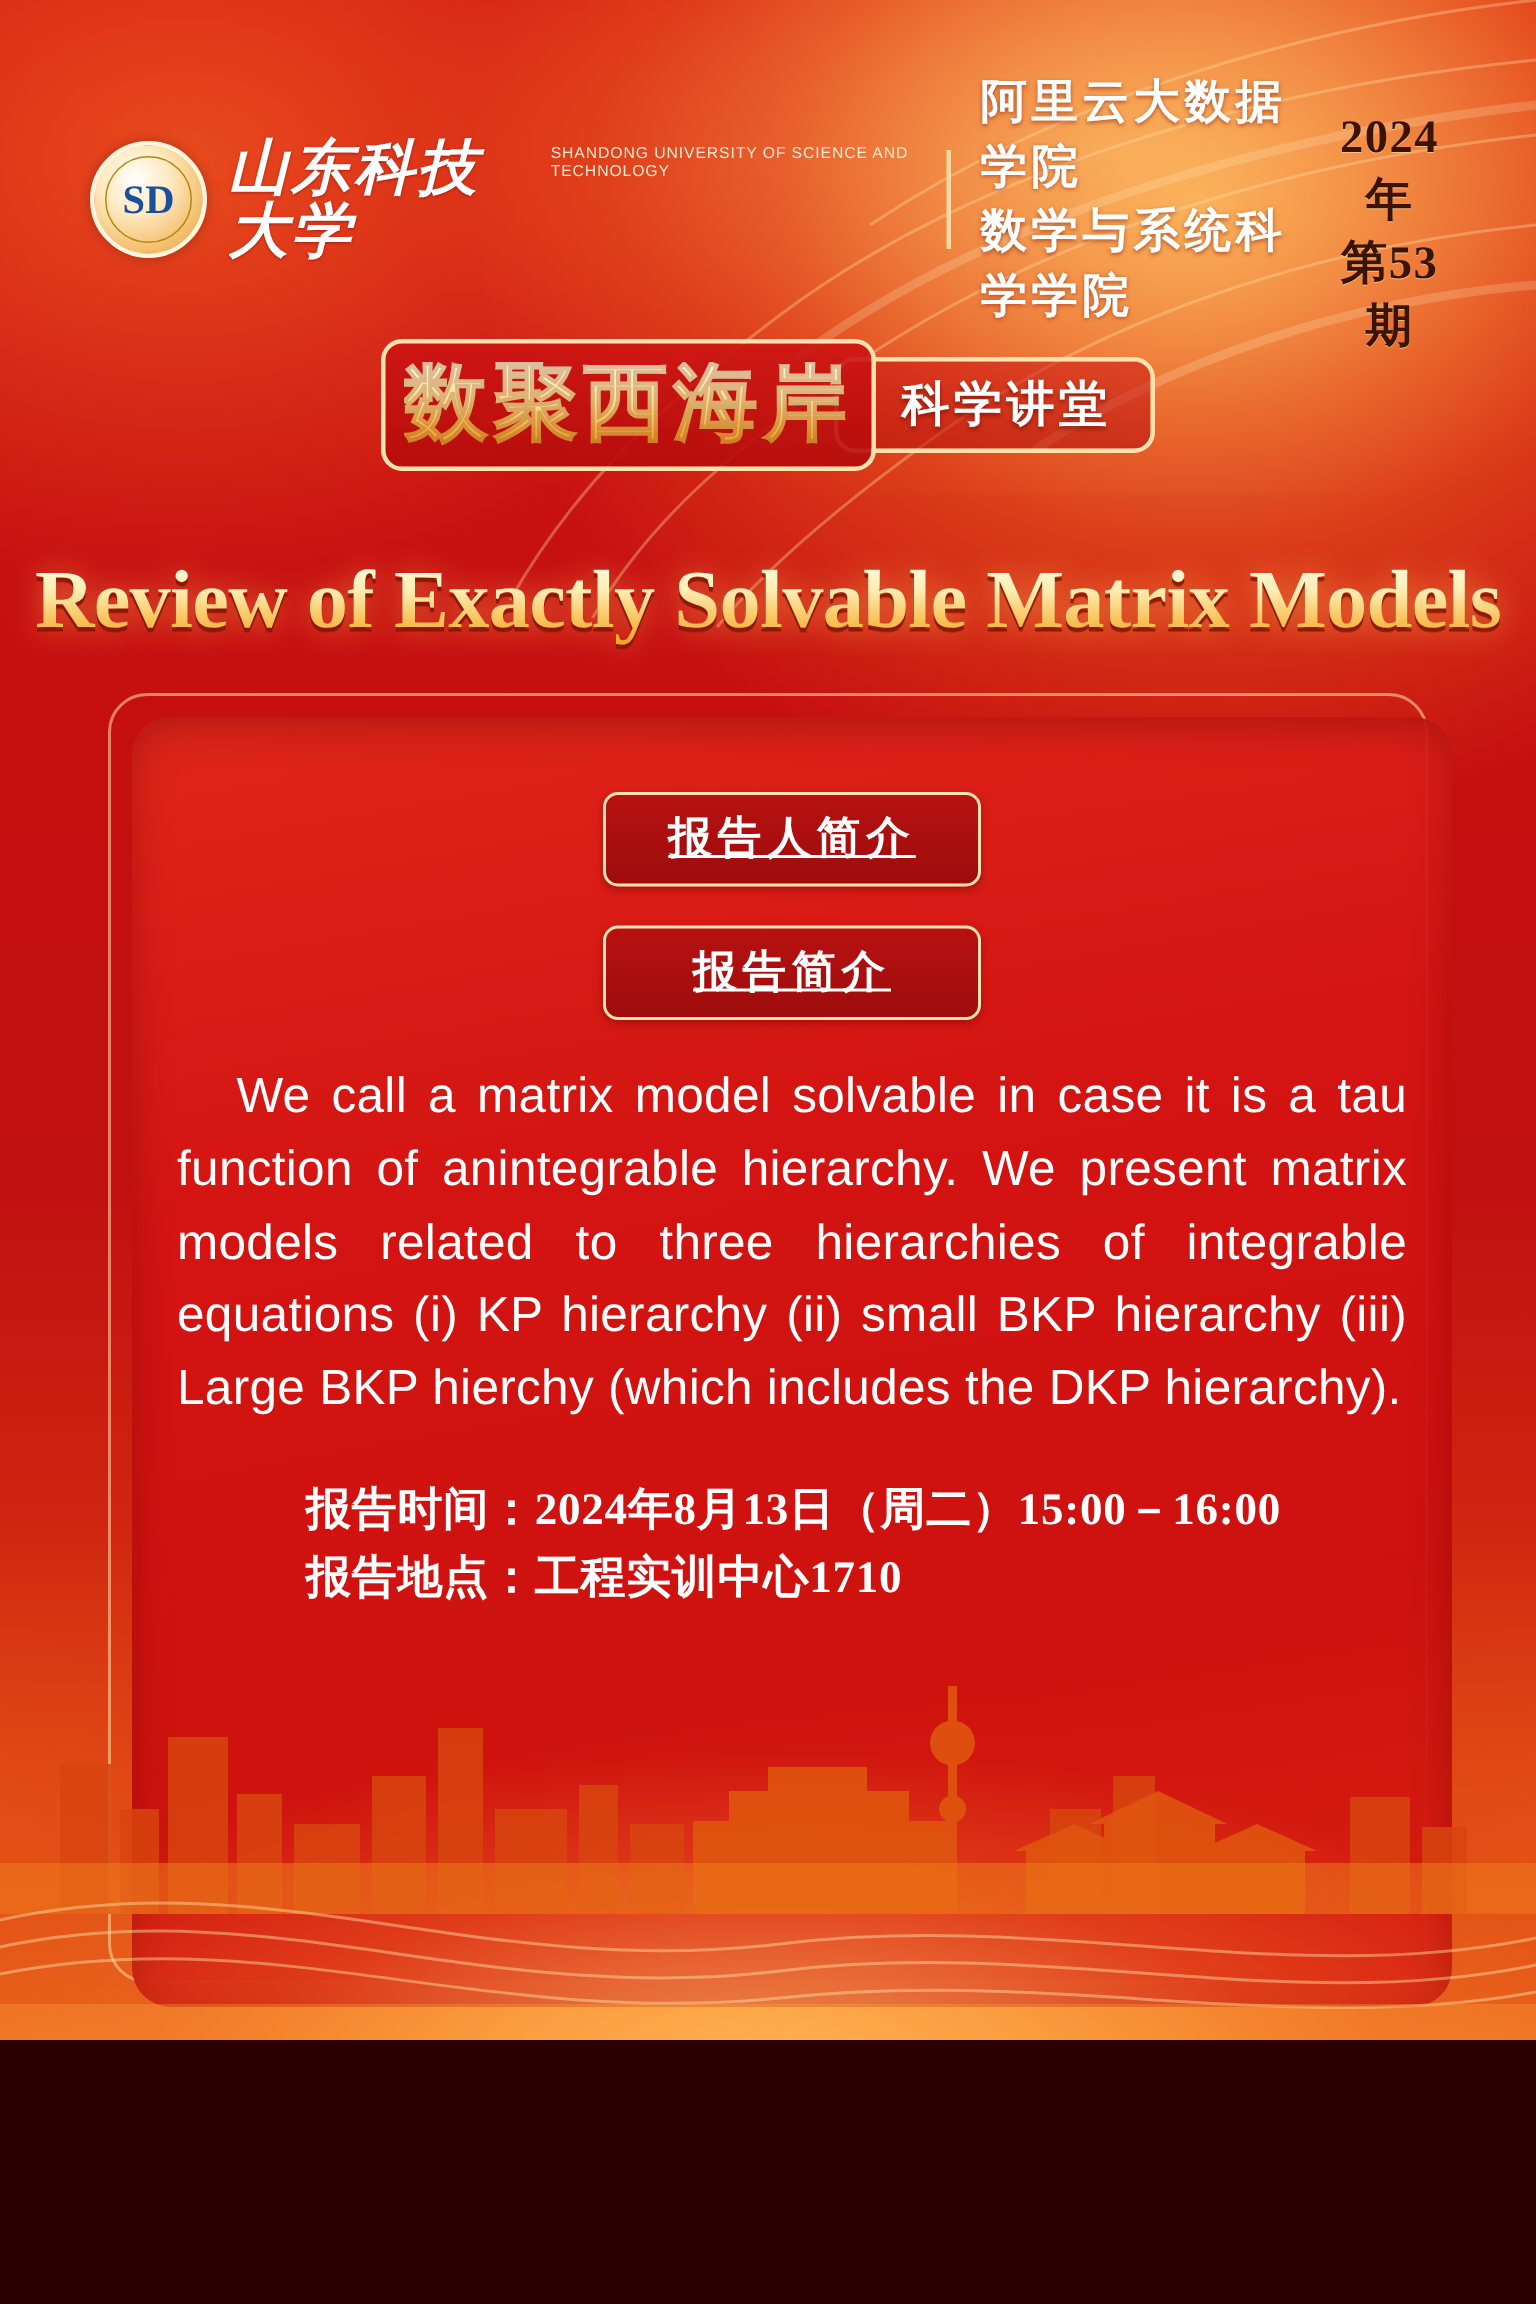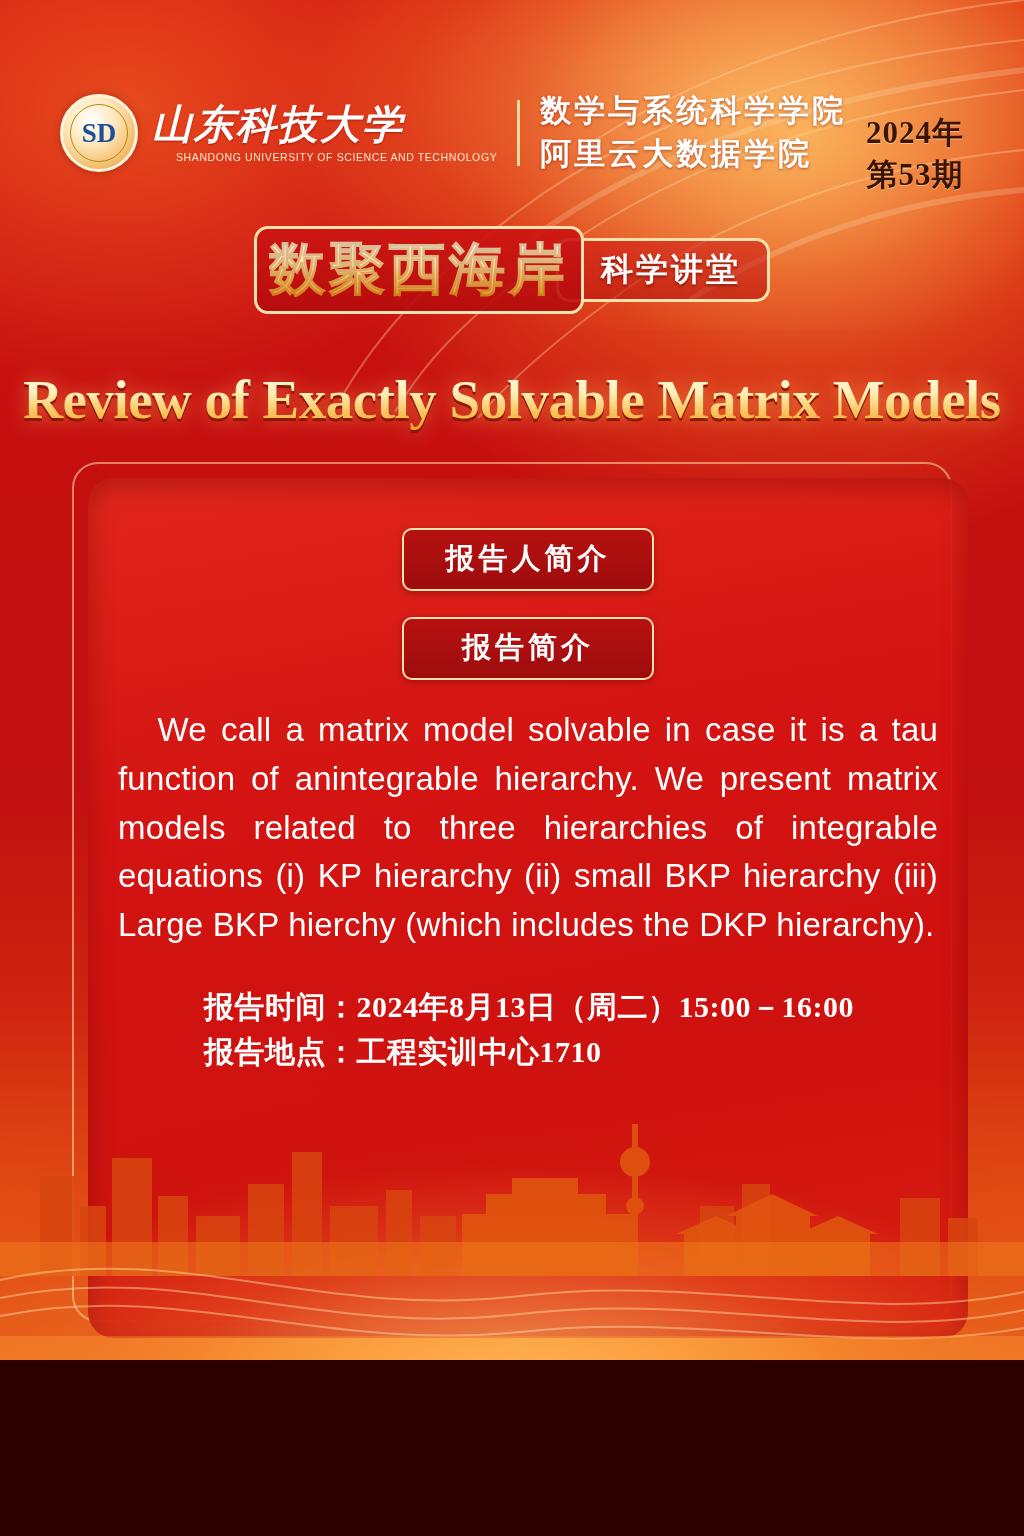--- a/index.html
+++ b/index.html
@@ -54,21 +54,21 @@
   }
   .logo-badge .inner {
     width: 56px; height: 56px; border-radius: 50%;
     border: 1.5px solid #b8860b;
     display: flex; align-items: center; justify-content: center;
     font-size: 27px; color: #1b4f9c; font-weight: bold;
     font-family: "Liberation Serif", serif;
   }
   .uni-names {
     margin-left: 14px;
-    display: flex; flex-direction: column; justify-content: center;
+    display: flex; flex-direction: row; justify-content: center;
   }
   .uni-cn {
     font-family: "Liberation Serif", serif;
     font-weight: bold;
     font-size: 40px;
     color: #ffffff;
     letter-spacing: 2px;
     line-height: 1.05;
     font-style: italic;
     text-shadow: 0 1px 2px rgba(120,0,0,0.5);
@@ -213,20 +213,21 @@
     border: 2px solid #ffe1ad;
     border-radius: 10px;
     padding: 9px 4px 10px;
     font-family: "Liberation Serif", serif;
     font-weight: bold;
     font-size: 29px;
     letter-spacing: 4px;
     color: #ffffff;
     background: linear-gradient(180deg, #b71111, #9e0c0c);
     box-shadow: 0 2px 6px rgba(90,0,0,0.4);
+    text-decoration: underline;
   }
   .tag1 { margin-top: 50px; }
   .tag2 { margin-top: 26px; }
 
   .para-cn {
     margin: 24px 4px 0;
     font-family: "Liberation Serif", serif;
     font-size: 35.5px;
     line-height: 1.52;
     color: #ffffff;
@@ -295,22 +296,22 @@
   <div class="header">
     <div class="logo-badge">
       <div class="inner">SD</div>
     </div>
     <div class="uni-names">
       <div class="uni-cn">山东科技大学</div>
       <div class="uni-en">SHANDONG UNIVERSITY OF SCIENCE AND TECHNOLOGY</div>
     </div>
     <div class="vbar"></div>
     <div class="school-names">
+      <div>阿里云大数据学院</div>
       <div>数学与系统科学学院</div>
-      <div>阿里云大数据学院</div>
     </div>
     <div class="issue">
       <div>2024年</div>
       <div>第53期</div>
     </div>
   </div>
 
   <div class="pills">
     <div class="pill pill-main">
       <div class="txt">数聚西海岸</div>

